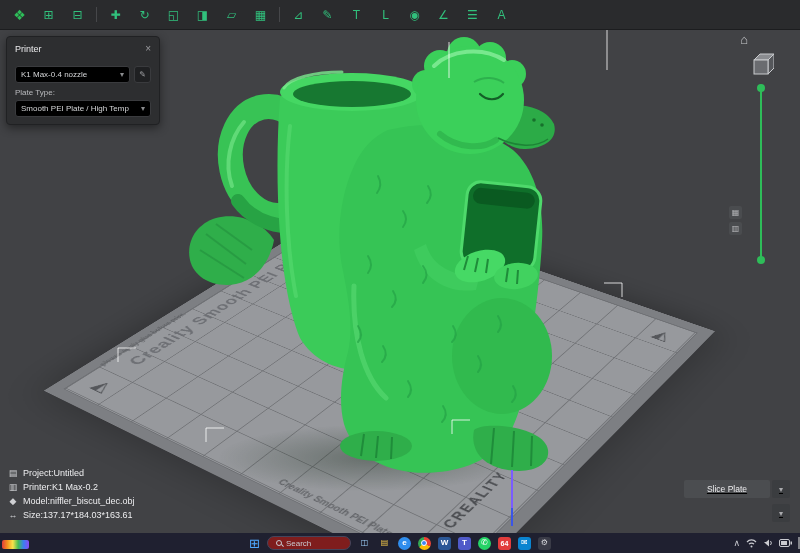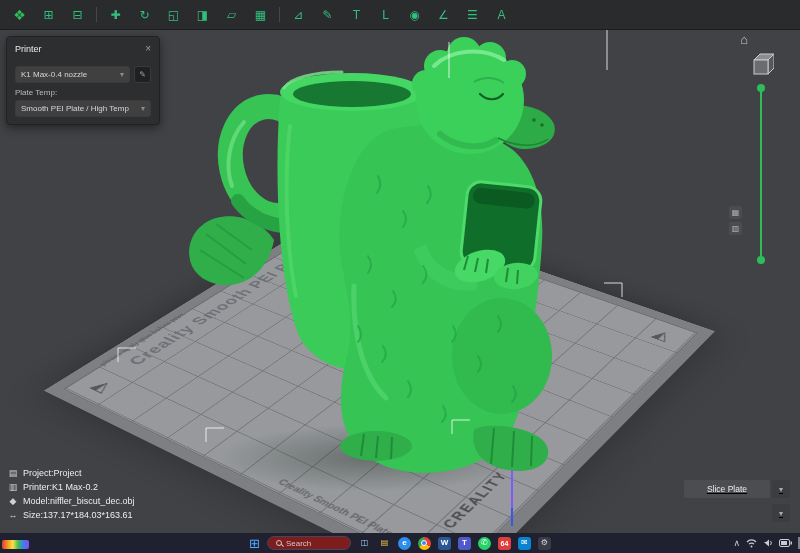--- a/index.html
+++ b/index.html
@@ -44,21 +44,21 @@
 
   
   .panel { position:absolute; left:6px; top:6px; width:154px; background:#2d2e30;
     border:1px solid #202123; border-radius:4px; padding:6px 8px 7px;
     box-shadow:0 3px 10px rgba(0,0,0,.45); font-size:8px; color:#cfd0d2; }
   .panel-head { display:flex; justify-content:space-between; align-items:center;
     font-size:9px; color:#e9e9eb; margin-bottom:12px; }
   .panel-close { color:#9a9b9e; cursor:pointer; font-size:10px; }
   .prow { display:flex; gap:4px; margin-bottom:5px; }
   .select { flex:1; display:flex; align-items:center; justify-content:space-between;
-    background:#404040; border:1px solid #3a3b3e; border-radius:3px; height:17px;
+    background:#000000; border:1px solid #3a3b3e; border-radius:3px; height:17px;
     padding:0 5px; color:#d5d6d8; cursor:pointer; white-space:nowrap; overflow:hidden; }
   .caret { color:#8a8b8e; margin-left:3px; }
   .editbtn { width:17px; height:17px; background:#1f2022; border:1px solid #3a3b3e; border-radius:3px;
     display:flex; align-items:center; justify-content:center; color:#9a9b9e; cursor:pointer; }
   .plabel { margin:2px 0 3px; color:#b9babd; }
 
   
   .home { position:absolute; right:52px; top:2px; color:#c6c7ca; font-size:13px; cursor:pointer; }
   .cube { position:absolute; right:26px; top:20px; cursor:pointer; }
   .slider-track { position:absolute; right:38px; top:58px; width:2px; height:172px; background:#2ebd59; }
@@ -260,21 +260,21 @@
       </div>
       <div class="prow">
         <div class="select">
           <span>K1 Max-0.4 nozzle</span>
           <span class="caret">▾</span>
         </div>
         <div class="editbtn">
           <span>✎</span>
         </div>
       </div>
-      <div class="plabel">Plate Temp:</div>
+      <div class="plabel">Plate Type:</div>
       <div class="select">
         <span>Smooth PEI Plate / High Temp</span>
         <span class="caret">▾</span>
       </div>
     </div>
 
     <span class="home">⌂</span>
     <svg class="cube" width="26" height="26">
       <polygon points="6,10 12,4 26,4 20,10" fill="#8a8c90" stroke="#c9cbce" stroke-width="1"></polygon>
       <polygon points="20,10 26,4 26,18 20,24" fill="#55575b" stroke="#c9cbce" stroke-width="1"></polygon>
@@ -285,21 +285,21 @@
     <div class="knob bot"></div>
     <div class="plate-btns">
       <div class="pbtn">▦</div>
       <div class="pbtn">▥</div>
     </div>
 
 
     <div class="status">
       <div class="srow">
         <span class="sicon">▤</span>
-        <span>Project:Project</span>
+        <span>Project:Untitled</span>
       </div>
       <div class="srow">
         <span class="sicon">▥</span>
         <span>Printer:K1 Max-0.2</span>
       </div>
       <div class="srow">
         <span class="sicon">◆</span>
         <span>Model:niffler_biscut_dec.obj</span>
       </div>
       <div class="srow">

